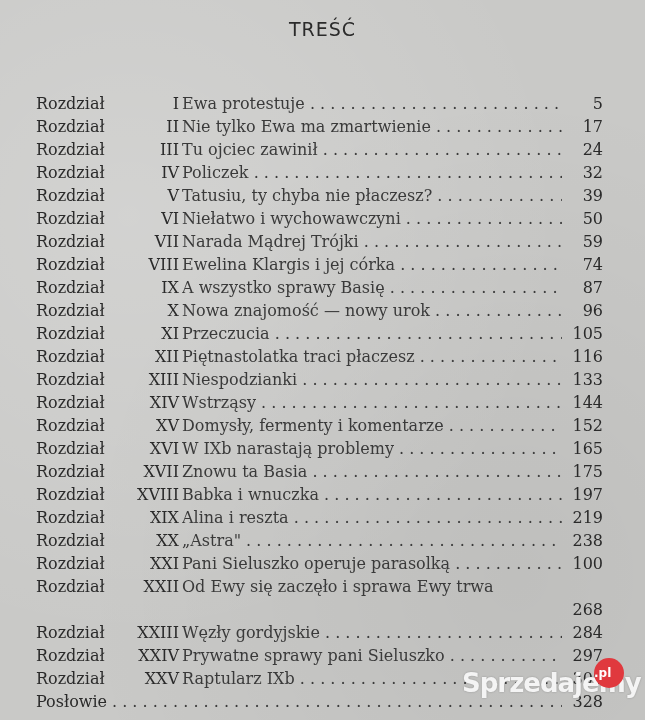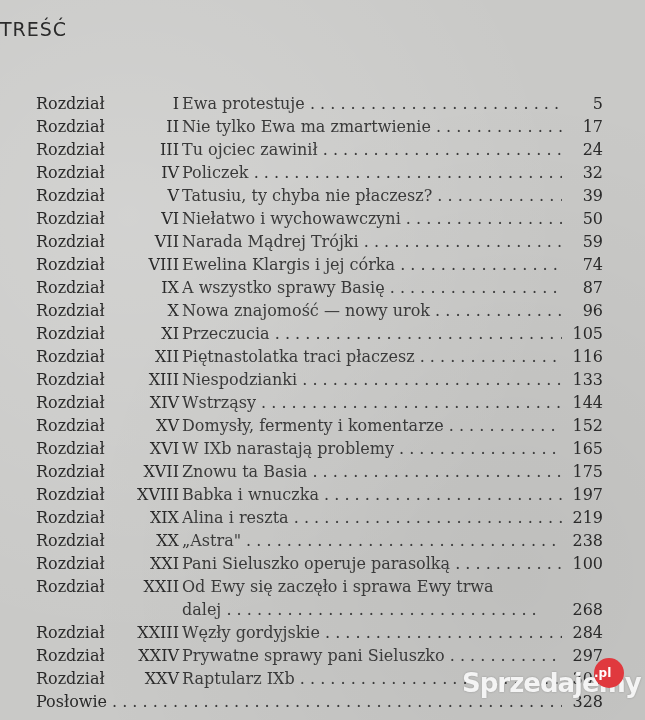--- a/index.html
+++ b/index.html
@@ -6,21 +6,21 @@
   body {
     width: 645px; height: 720px; overflow: hidden; position: relative;
     background: #c9c9c7;
     background-image:
       radial-gradient(ellipse at 20% 30%, rgba(255,255,255,0.18), rgba(0,0,0,0) 60%),
       radial-gradient(ellipse at 80% 80%, rgba(0,0,0,0.05), rgba(0,0,0,0) 60%);
     color: #2a2a2a;
     font-family: "DejaVu Serif", serif;
   }
   .title {
-    position: absolute; top: 18px; left: 0; width: 645px; text-align: left;
+    position: absolute; top: 18px; left: 0; width: 645px; text-align: center;
     font-family: "DejaVu Sans", sans-serif; font-size: 19px; letter-spacing: 1px;
     color: #2b2b2b;
   }
   .toc { position: absolute; top: 92px; left: 0; width: 645px; }
   .row {
     position: absolute; left: 0; height: 23px; width: 645px;
     font-size: 16px; line-height: 23px; white-space: nowrap;
   }
   .label { position: absolute; left: 36px; }
   .num { position: absolute; right: 466px; text-align: right; }
@@ -172,21 +172,20 @@
       <span class="page">100</span>
     </div>
     <div class="row" style="top: 483px;">
       <span class="label">Rozdział</span>
       <span class="num">XXII</span>
       <span class="dots"><span class="t">Od Ewy się zaczęło i sprawa Ewy trwa</span></span>
       <span class="page"></span>
     </div>
     <div class="row" style="top: 506px;">
       <span class="num"></span>
-      <span class="dots"><span class="t">dalej</span><span> .  .  .  .  .  .  .  .  .  .  .  .  .  .  .  .  .  .  .  .  .  .  .  .  .  .  .  .  .  .  .</span></span>
       <span class="page">268</span>
     </div>
     <div class="row" style="top: 529px;">
       <span class="label">Rozdział</span>
       <span class="num">XXIII</span>
       <span class="dots"><span class="t">Węzły gordyjskie</span><span> .  .  .  .  .  .  .  .  .  .  .  .  .  .  .  .  .  .  .  .  .  .  .  .  .  .  .  .  .  .  .</span></span>
       <span class="page">284</span>
     </div>
     <div class="row" style="top: 552px;">
       <span class="label">Rozdział</span>

